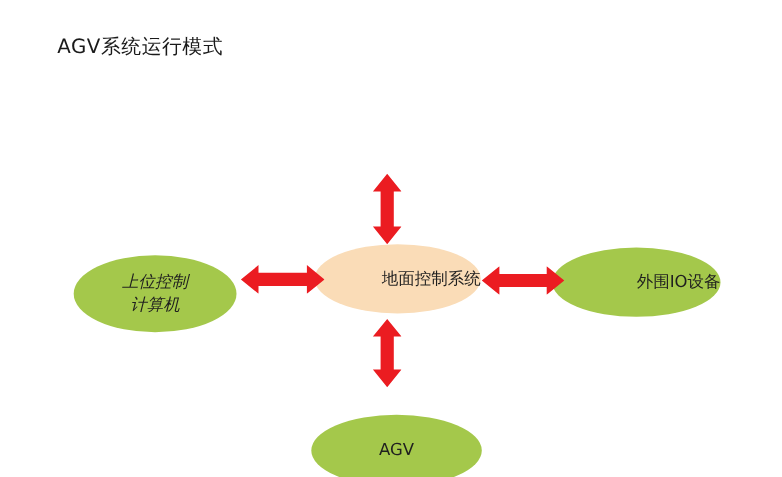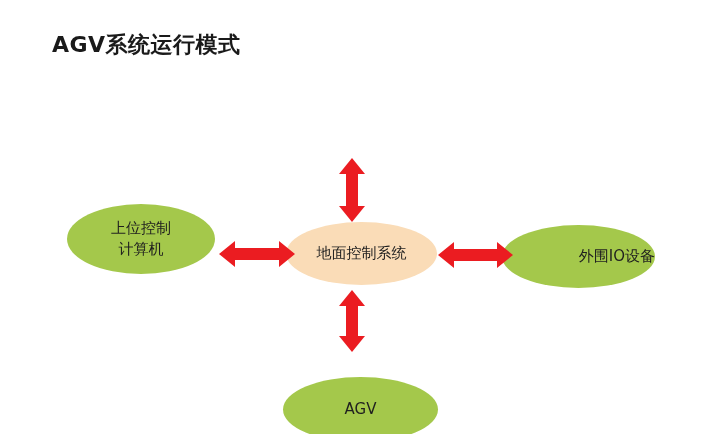--- a/index.html
+++ b/index.html
@@ -13,43 +13,43 @@
     width: 711px;
     height: 434px;
     background: var(--background, #ffffff);
     overflow: hidden;
   }
   .title {
     position: absolute;
     left: 52px;
     top: 30px;
     margin: 0;
-    font-size: 22px;
-    font-weight: 700;
+    font-size: 18px;
+    font-weight: 400;
     color: var(--title-text, #1a1a1a);
     letter-spacing: 0.5px;
   }
   .node {
     position: absolute;
     border-radius: 50%;
     display: flex;
     flex-direction: column;
     align-items: center;
     justify-content: center;
     text-align: center;
     font-size: 15px;
     color: var(--node-text, #1f1f1f);
     line-height: 21px;
   }
   .node.green  { background: var(--node-green, #a4c84b); }
-  .node.center { background: var(--node-center, #fadcb7); }
+  .node.center { background: var(--node-center, #fadcb7); align-items: flex-end; }
 
   .node-top    { left: 273px; top:  92px; width: 155px; height: 60px; }
   .node-center { left: 286px; top: 222px; width: 151px; height: 63px; }
-  .node-left   { left:  67px; top: 204px; width: 148px; height: 70px; }
+  .node-left   { left:  67px; top: 232px; width: 148px; height: 70px; font-style: italic; }
   .node-right  { left: 502px; top: 225px; width: 153px; height: 63px; align-items: flex-end; }
   .node-bottom { left: 283px; top: 377px; width: 155px; height: 65px; }
 
   .arrow { position: absolute; display: block; }
   .arrow-top    { left: 339px; top: 158px; }
   .arrow-bottom { left: 339px; top: 290px; }
   .arrow-left   { left: 219px; top: 241px; }
   .arrow-right  { left: 438px; top: 242px; }
 </style>
 </head>

